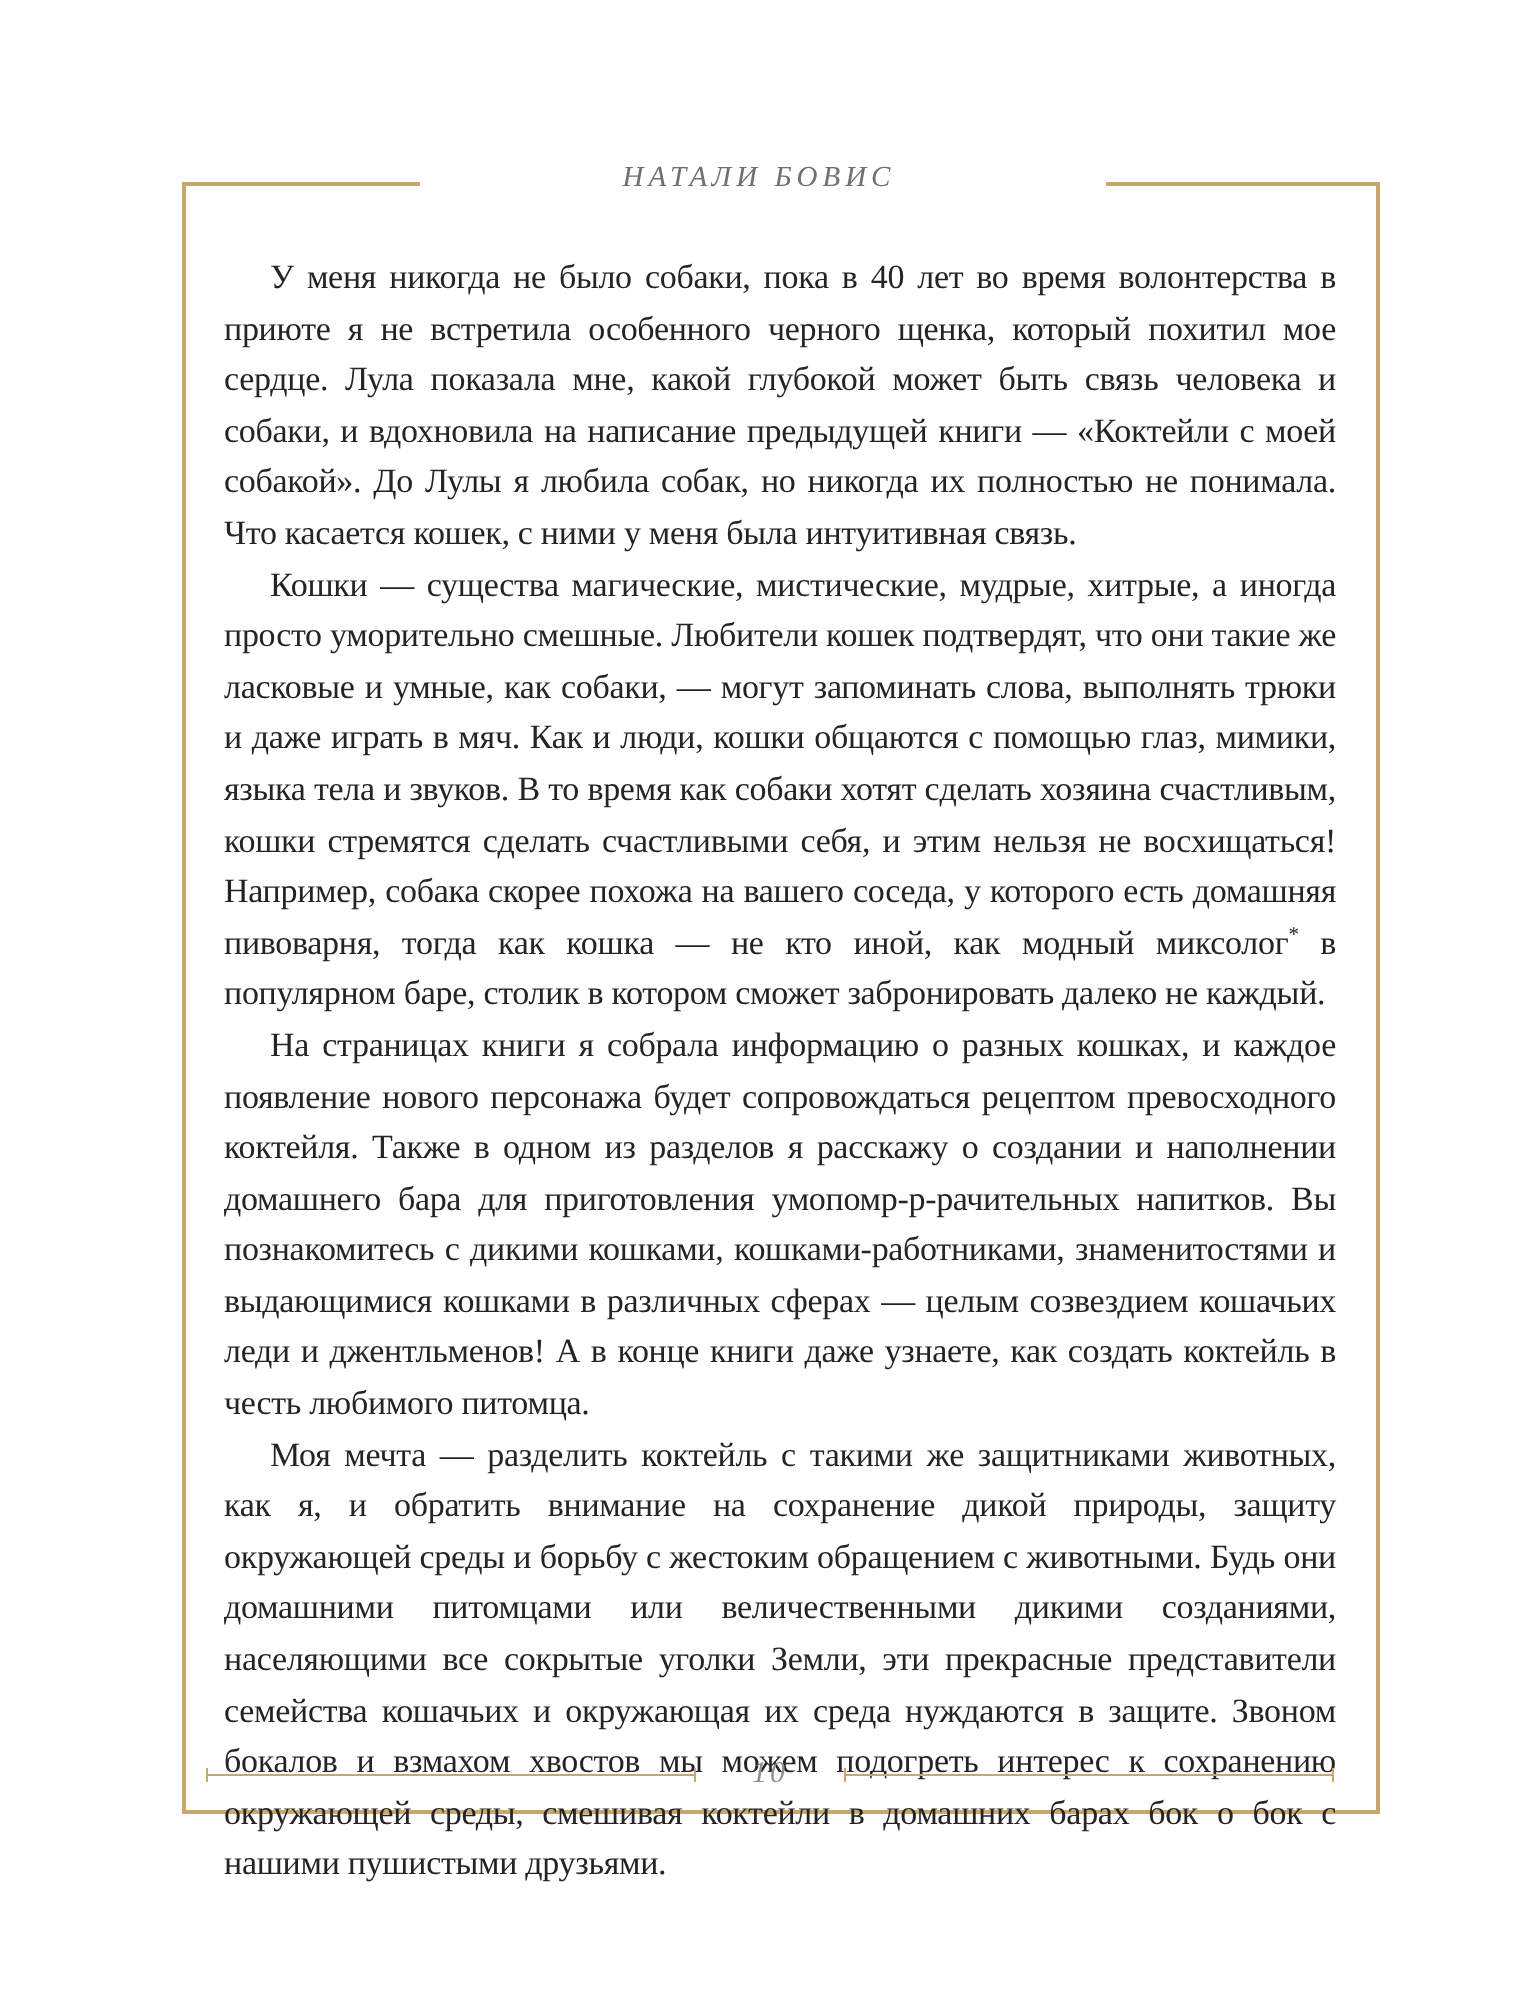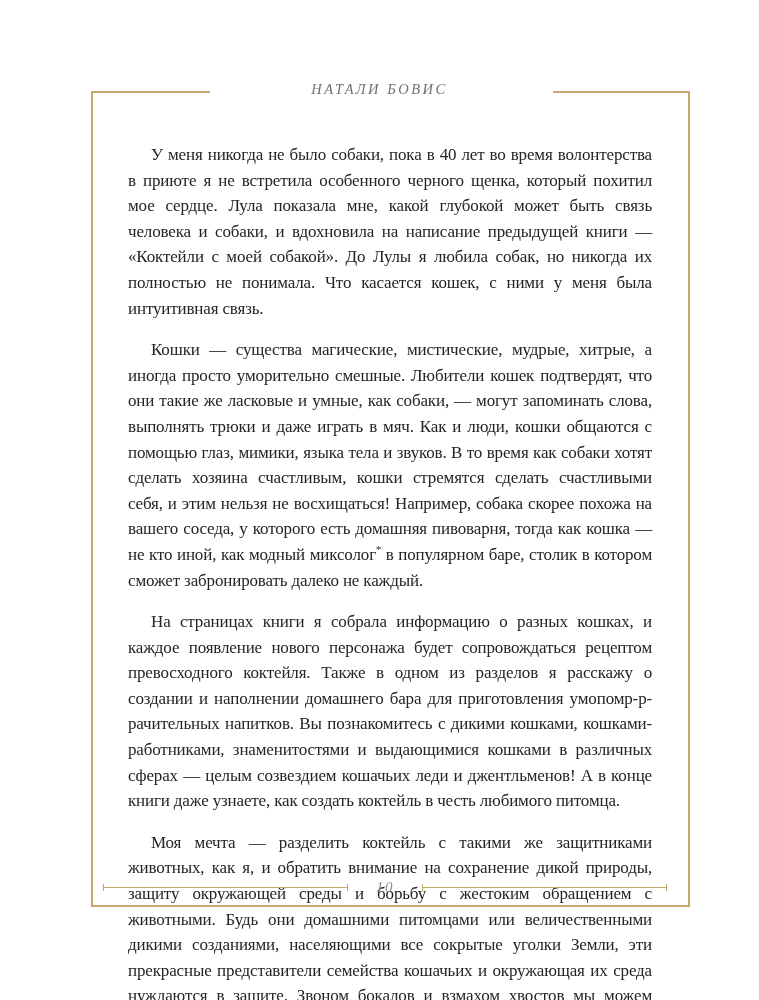--- a/index.html
+++ b/index.html
@@ -43,21 +43,21 @@
     width: 556px;
     color: #242424;
     font-size: 17px;
     line-height: 25.6px;
     letter-spacing: -0.15px;
     text-align: justify;
     hyphens: auto;
     -webkit-hyphens: auto;
   }
   .body-text p.para {
-    margin: 16px;
+    margin: 0;
     text-indent: 23px;
   }
   sup.fn-mark {
     font-size: 62%;
     line-height: 0;
     vertical-align: super;
   }
 
   
   .footnote {

